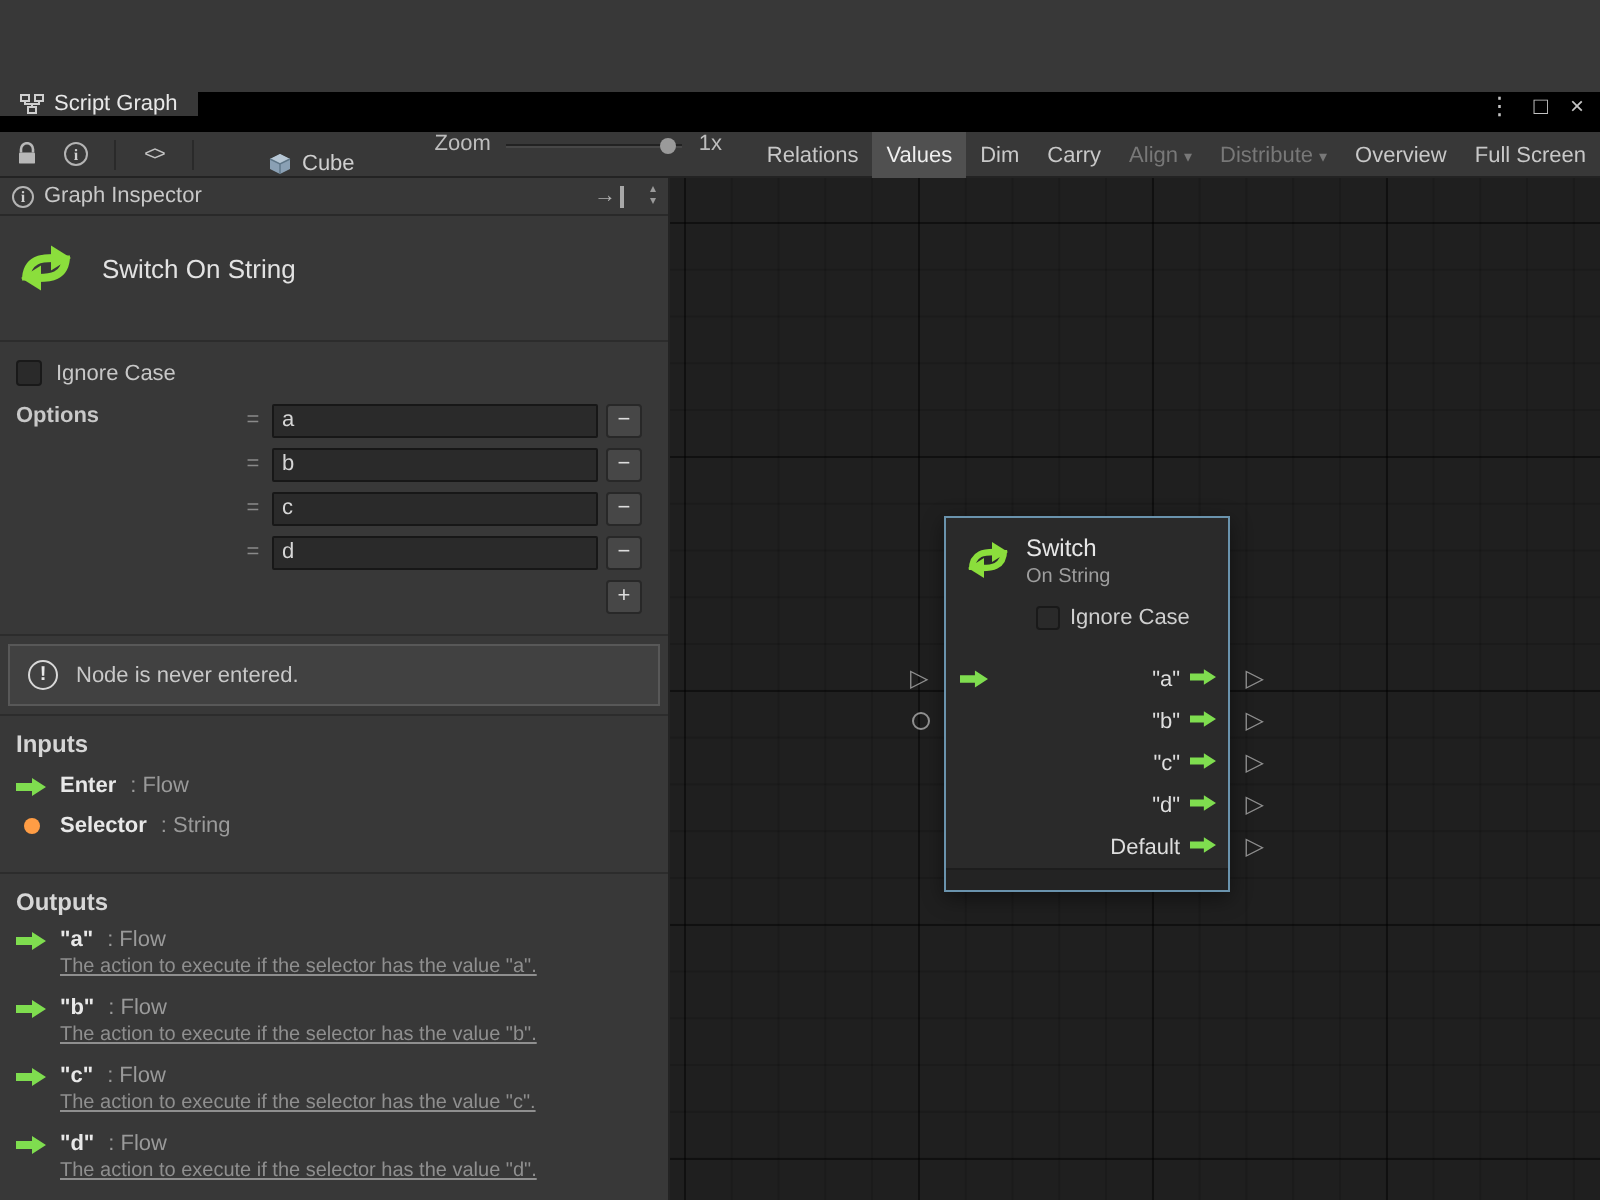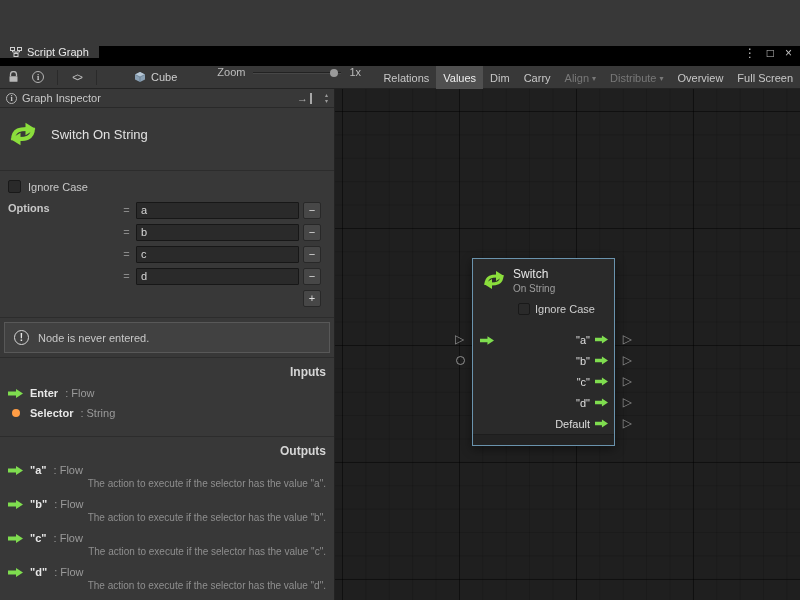--- a/index.html
+++ b/index.html
@@ -12,21 +12,21 @@
   .win-controls { margin-left:auto; display:flex; align-items:center; gap:11px; padding-right:8px; color:#c4c4c4; font-size:12px; }
   .win-controls span { cursor:default; }
 
   
   .toolbar { height:23px; background:#383838; border-bottom:1px solid #232323; display:flex; align-items:stretch; padding-left:4px; }
   .tgroup { display:flex; align-items:center; gap:7px; }
   .ticon { display:flex; align-items:center; justify-content:center; min-width:18px; height:100%; color:#c0c0c0; }
   .tsep { width:1px; height:15px; background:#2a2a2a; align-self:center; margin:0 3px; }
   .info-circle { width:12px; height:12px; border:1px solid #b4b4b4; border-radius:50%; color:#cfcfcf; font-size:8px; font-weight:bold; display:flex; align-items:center; justify-content:center; font-family:"Liberation Serif", serif; }
   .code-icon { font-size:10px; letter-spacing:-1px; color:#c4c4c4; }
-  .obj-ref { display:flex; align-items:center; gap:5px; margin-left:34px; color:#cfcfcf; }
+  .obj-ref { display:flex; align-items:flex-end; gap:5px; margin-left:34px; color:#cfcfcf; }
   .zoom-wrap { display:flex; align-items:flex-start; gap:8px; margin-left:40px; color:#bdbdbd; }
   .slider { position:relative; width:88px; height:14px; cursor:pointer; }
   .slider-track { position:absolute; left:0; right:0; top:6px; height:2px; background:#222222; border-bottom:1px solid #474747; }
   .slider-knob { position:absolute; right:3px; top:3px; width:8px; height:8px; border-radius:50%; background:#9a9a9a; }
   .toolbar-right { margin-left:auto; display:flex; align-items:stretch; }
   .tbtn { display:flex; align-items:center; gap:3px; padding:12px 7px; color:#c8c8c8; cursor:default; }
   .tbtn.active { background:#505050; color:#eeeeee; }
   .tbtn.disabled { color:#787878;text-align:right; }
   .caret { font-size:8px; margin-top:1px; }
 
@@ -47,28 +47,28 @@
   .options-label { width:113px; padding-top:3px; color:#c8c8c8;font-weight:bold; }
   .options-list { flex:1; display:flex; flex-direction:column; }
   .opt-row { display:flex; align-items:center; height:22px; gap:4px; }
   .opt-handle { color:#8a8a8a; width:11px; text-align:center; font-size:11px; }
   .opt-input { flex:1; height:17px; background:#2a2a2a; border:1px solid #171717; border-radius:1px; color:#d6d6d6; font-size:11px; padding:0 4px; outline:none; }
   .opt-minus, .opt-plus { width:18px; height:17px; background:#474747; border:1px solid #282828; border-radius:2px; color:#dddddd; font-size:11px; line-height:14px; text-align:center; cursor:default; }
   .opt-plus-row { display:flex; justify-content:flex-end; margin-top:3px; }
   .divider { height:1px; background:#2c2c2c; margin-top:10px; flex:none; }
   .warning { margin:4px; border:1px solid #585858; background:#414141; display:flex; align-items:center; gap:9px; padding:7px 9px; flex:none; }
   .warn-circle { width:15px; height:15px; border:1.5px solid #d8d8d8; border-radius:50%; color:#e8e8e8; font-weight:bold; font-size:10px; display:flex; align-items:center; justify-content:center; flex:none; }
-  .section { border-top:1px solid #2c2c2c; padding:7px 8px 9px 8px; flex:none;text-align:right; }
+  .section { border-top:1px solid #2c2c2c; padding:7px 8px 9px 8px; flex:none; }
   .section-heading { font-size:12px; font-weight:bold; color:#d6d6d6; margin-bottom:6px; }
   .io-row { display:flex; align-items:center; gap:7px; margin:8px 0; }
   .io-iconcol { width:15px; display:flex; justify-content:center; flex:none; }
   .io-name { font-weight:bold; color:#e8e8e8; }
   .io-type { color:#9a9a9a; }
   .io-item { margin:6px 0 9px 0; }
-  .io-desc { margin:2px 0 0 22px; font-size:10px; color:#8f8f8f; }
+  .io-desc { margin:2px 0 0 22px; font-size:10px; color:#8f8f8f;text-decoration:underline; }
   .value-dot { width:8px; height:8px; border-radius:50%; background:#FF9D45; }
   .empty-strip-a { height:32px; border-top:1px solid #2c2c2c; margin-top:1px; flex:none; }
 
   
   .canvas { flex:1; position:relative; background-color:#1f1f1f;
     background-image:
       linear-gradient(rgba(0,0,0,0.42) 1px, transparent 1px),
       linear-gradient(90deg, rgba(0,0,0,0.42) 1px, transparent 1px),
       linear-gradient(rgba(0,0,0,0.14) 1px, transparent 1px),
       linear-gradient(90deg, rgba(0,0,0,0.14) 1px, transparent 1px);

